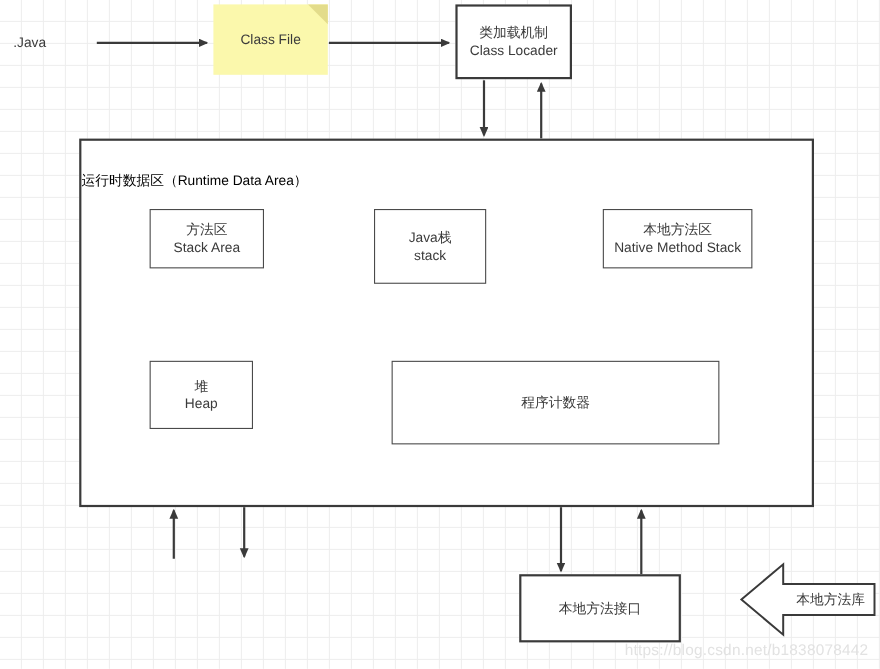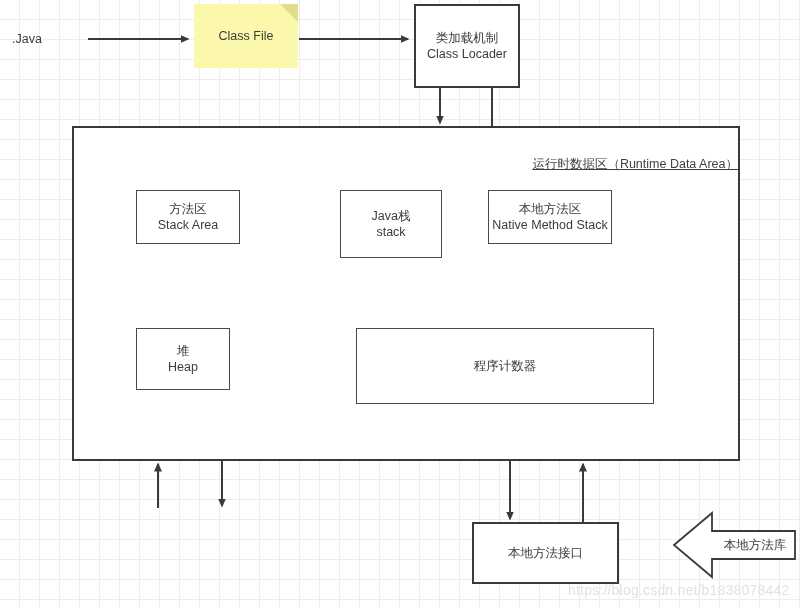--- a/index.html
+++ b/index.html
@@ -100,45 +100,44 @@
     border-left: 18px solid transparent;
     border-top: 18px solid #e3dc8b;
   }
   #class-file-note .label-en { font-size: 12.5px; }
 
   
   #class-loader-box {
     left: 414px;
     top: 4px;
     width: 106px;
-    height: 84px;
+    height: 68px;
   }
 
   
   #runtime-data-area {
     left: 72px;
     top: 126px;
     width: 668px;
     height: 335px;
     display: block;
   }
   #runtime-data-area-title {
     position: absolute;
     left: 0;
     top: 28px;
     width: 100%;
-    text-align: right;
-    font-size: 12.5px;
-    color: #404040;
-    text-decoration: underline;
+    text-align: left;
+    font-size: 12.5px;
+    color: #000000;
   }
 
   #method-area-box   { left: 136px; top: 190px; width: 104px; height: 54px; }
   #java-stack-box    { left: 340px; top: 190px; width: 102px; height: 68px; }
-  #native-method-box { left: 488px; top: 190px; width: 124px; height: 54px; }
+  #native-method-box { left: 548px; top: 190px; width: 136px; height: 54px; }
   #heap-box          { left: 136px; top: 328px; width:  94px; height: 62px; }
   #pc-register-box   { left: 356px; top: 328px; width: 298px; height: 76px; }
 
   
   #execution-engine-box { left: 122px; top: 509px; width: 145px; height: 64px; }
   #native-interface-box { left: 472px; top: 522px; width: 147px; height: 62px; text-align: center; }
 
   
   #native-library-arrow {
     left: 672px;

